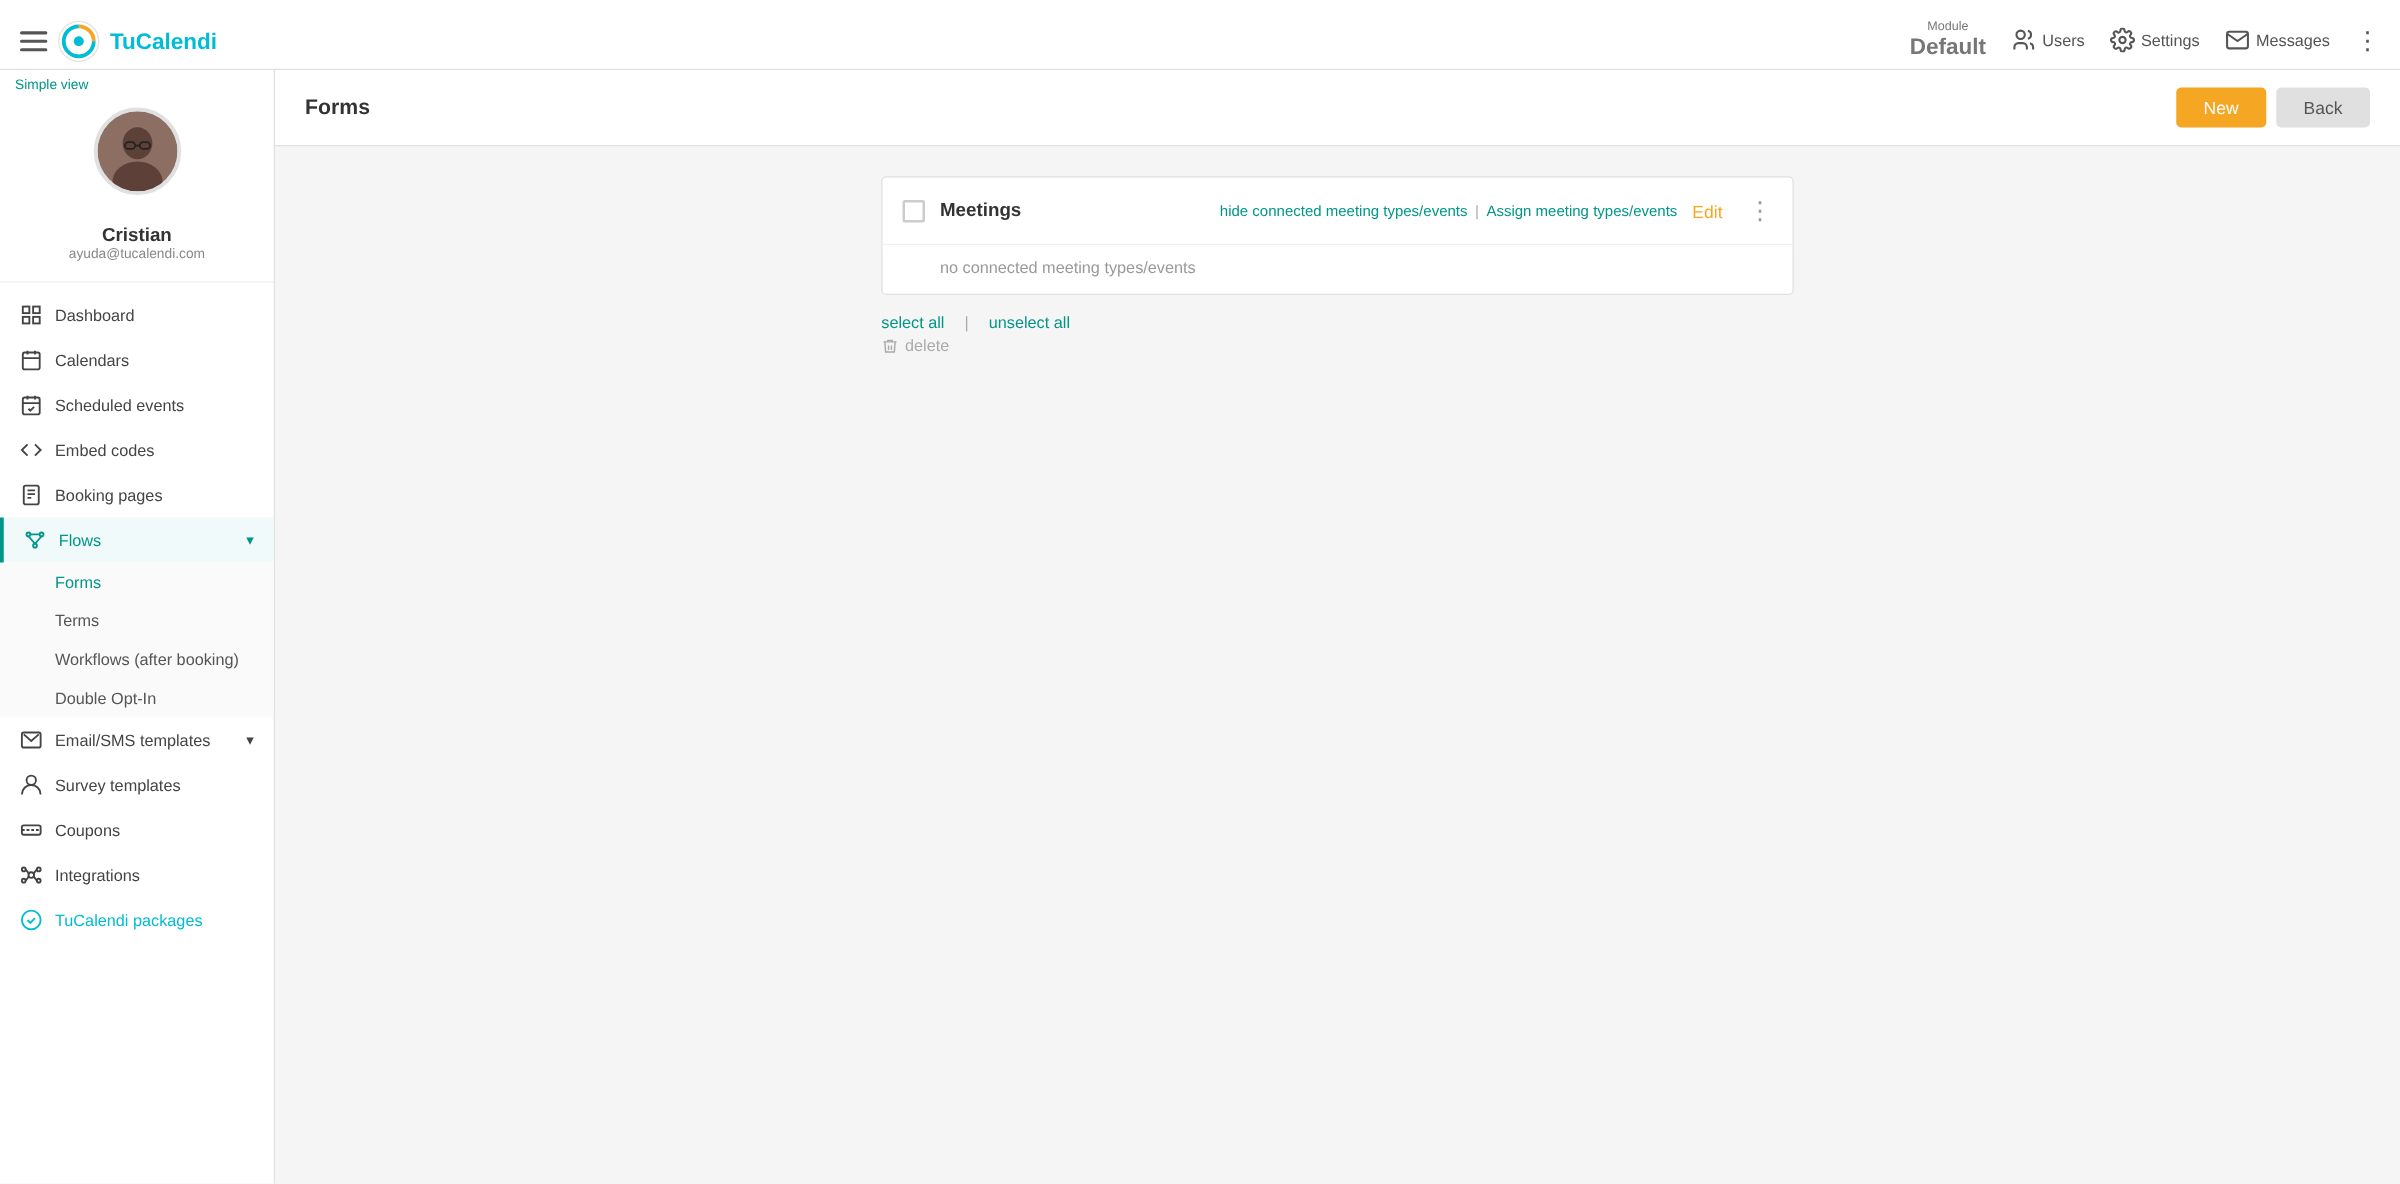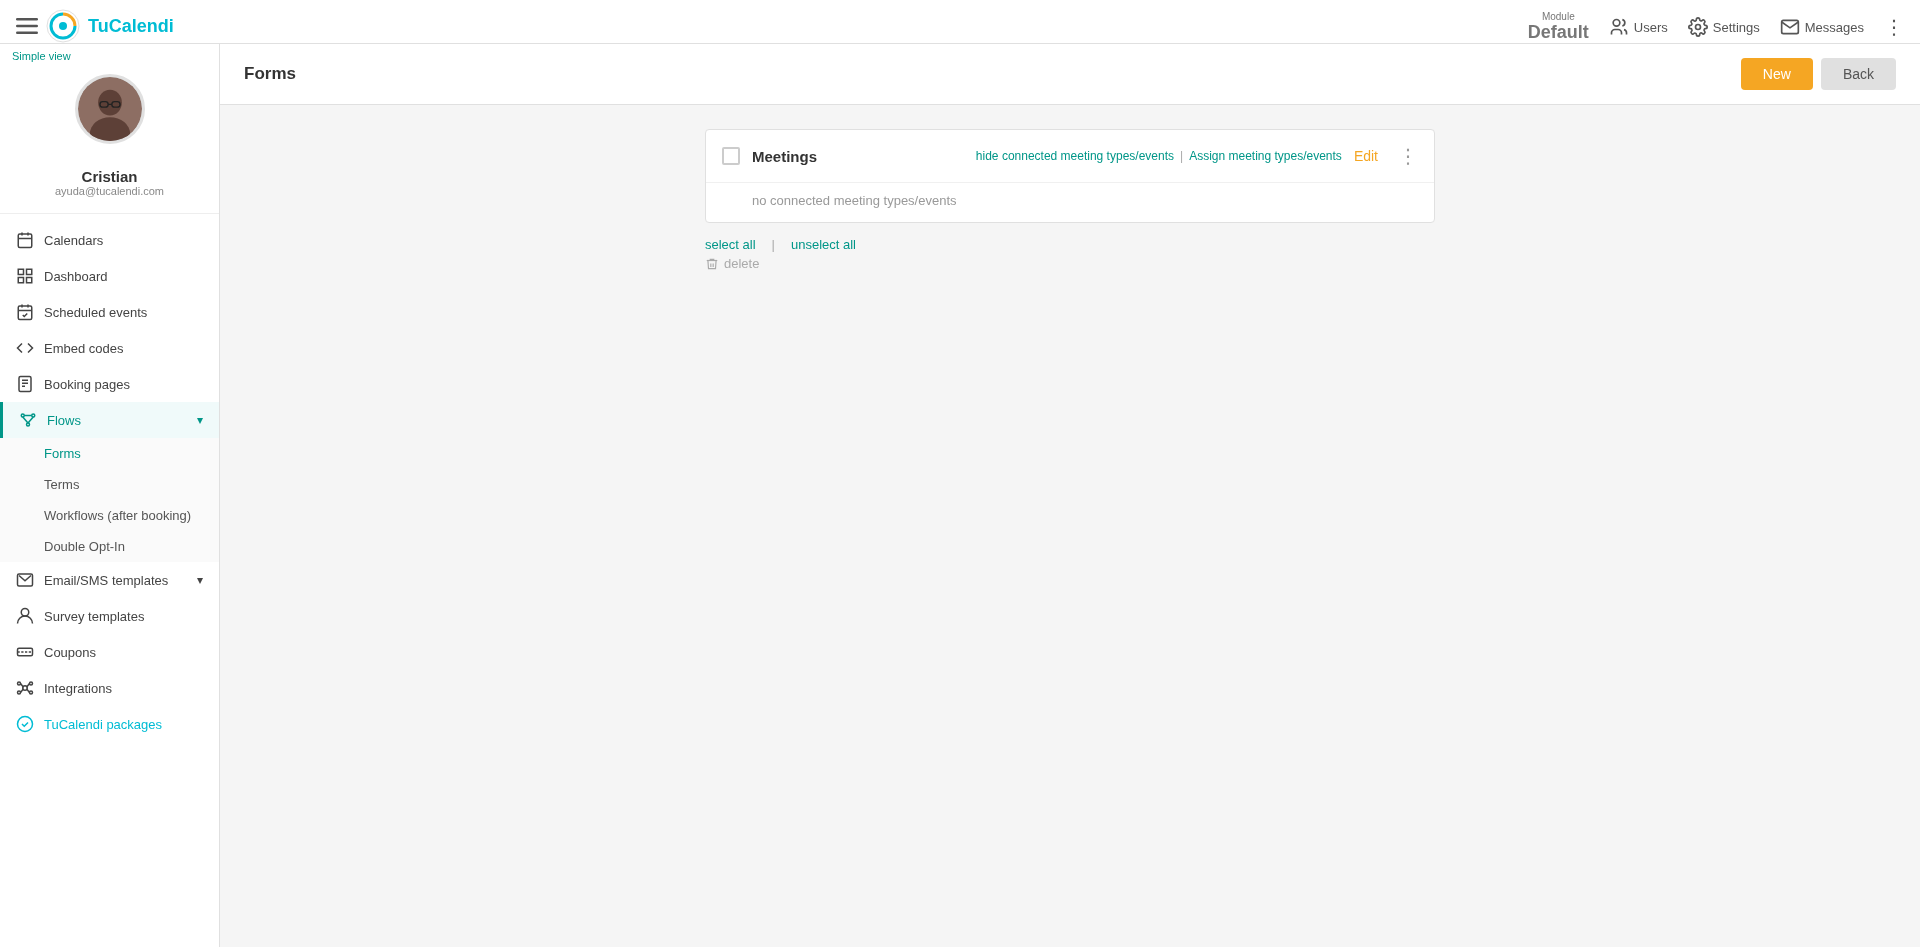--- a/index.html
+++ b/index.html
@@ -1,25 +1,25 @@
 <!DOCTYPE html>
 <html><head>
   <meta charset="utf-8">
   <style>
     * { box-sizing: border-box; margin: 0; padding: 0; }
     body { font-family: 'Segoe UI', Arial, sans-serif; background: #f5f5f5; height: 947px; overflow: hidden; display: flex; flex-direction: column; }
 
     
     .topbar {
-      height: 44px;
+      height: 56px;
       background: #fff;
       border-bottom: 1px solid #e0e0e0;
       display: flex;
-      align-items: flex-end;
-      padding: 0 16px;
+      align-items: flex-start;
+      padding: 16px 16px;
       gap: 12px;
       z-index: 100;
       flex-shrink: 0;
     }
     .topbar-left { display: flex; align-items: center; gap: 10px; flex: 1; }
     .topbar-logo { display: flex; align-items: center; gap: 8px; }
     .logo-text { font-size: 18px; font-weight: 700; color: #00bcd4; }
     .topbar-right { display: flex; align-items: center; gap: 20px; }
     .topbar-item { display: flex; align-items: center; gap: 5px; font-size: 13px; color: #555; cursor: pointer; }
     .topbar-module { display: flex; flex-direction: column; align-items: center; font-size: 11px; color: #777; }
@@ -197,36 +197,36 @@
         </svg>
       </div>
       <span class="user-name">Cristian</span>
       <span class="user-email">ayuda@tucalendi.com</span>
     </div>
 
     <div class="nav-section">
 
       <div class="nav-item">
         <svg class="nav-icon" viewBox="0 0 24 24" fill="none" stroke="currentColor" stroke-width="2">
+          <rect x="3" y="3" width="7" height="7"></rect>
+            <rect x="14" y="3" width="7" height="7"></rect>
+          <rect x="3" y="14" width="7" height="7"></rect>
+            <rect x="14" y="14" width="7" height="7"></rect>
+        </svg>
+        <span>Dashboard</span>
+      </div>
+
+      <div class="nav-item">
+        <svg class="nav-icon" viewBox="0 0 24 24" fill="none" stroke="currentColor" stroke-width="2">
           <rect x="3" y="4" width="18" height="18" rx="2"></rect>
             <line x1="16" y1="2" x2="16" y2="6"></line>
           <line x1="8" y1="2" x2="8" y2="6"></line>
             <line x1="3" y1="10" x2="21" y2="10"></line>
         </svg>
         <span>Calendars</span>
-      </div>
-
-      <div class="nav-item">
-        <svg class="nav-icon" viewBox="0 0 24 24" fill="none" stroke="currentColor" stroke-width="2">
-          <rect x="3" y="3" width="7" height="7"></rect>
-            <rect x="14" y="3" width="7" height="7"></rect>
-          <rect x="3" y="14" width="7" height="7"></rect>
-            <rect x="14" y="14" width="7" height="7"></rect>
-        </svg>
-        <span>Dashboard</span>
       </div>
 
       <div class="nav-item">
         <svg class="nav-icon" viewBox="0 0 24 24" fill="none" stroke="currentColor" stroke-width="2">
           <rect x="3" y="4" width="18" height="18" rx="2"></rect>
             <line x1="16" y1="2" x2="16" y2="6"></line>
           <line x1="8" y1="2" x2="8" y2="6"></line>
             <line x1="3" y1="10" x2="21" y2="10"></line>
           <polyline points="9 16 11 18 15 14"></polyline>
         </svg>

